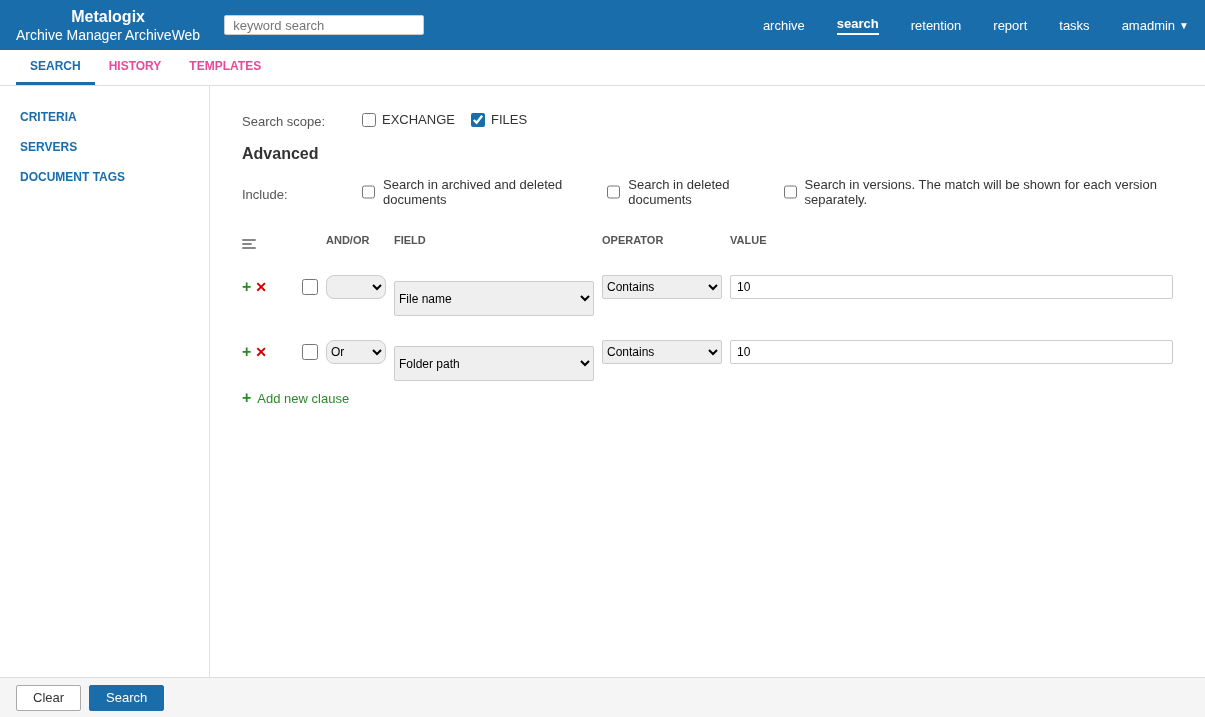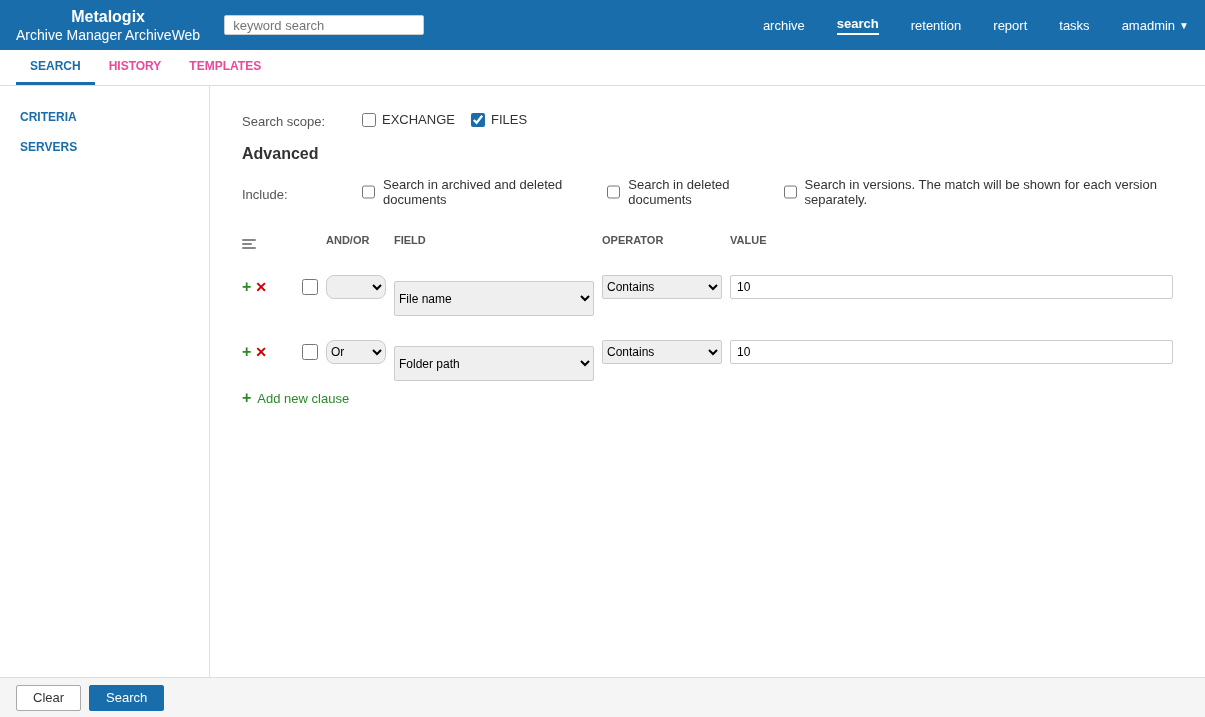--- a/index.html
+++ b/index.html
@@ -379,20 +379,21 @@
   <div class="tab active">SEARCH</div>
   <div class="tab">HISTORY</div>
   <div class="tab">TEMPLATES</div>
 </div>
 
 <div class="main-layout">
 
   <div class="sidebar">
     <div class="sidebar-item">CRITERIA</div>
     <div class="sidebar-item">SERVERS</div>
+    <div class="sidebar-item">DOCUMENT TAGS</div>
   </div>
 
   <div class="content">
 
     <div class="form-row">
       <div class="form-label">Search scope:</div>
       <div class="form-control scope-options">
         <label class="scope-option">
           <input type="checkbox" style="">
           <span>EXCHANGE</span>

